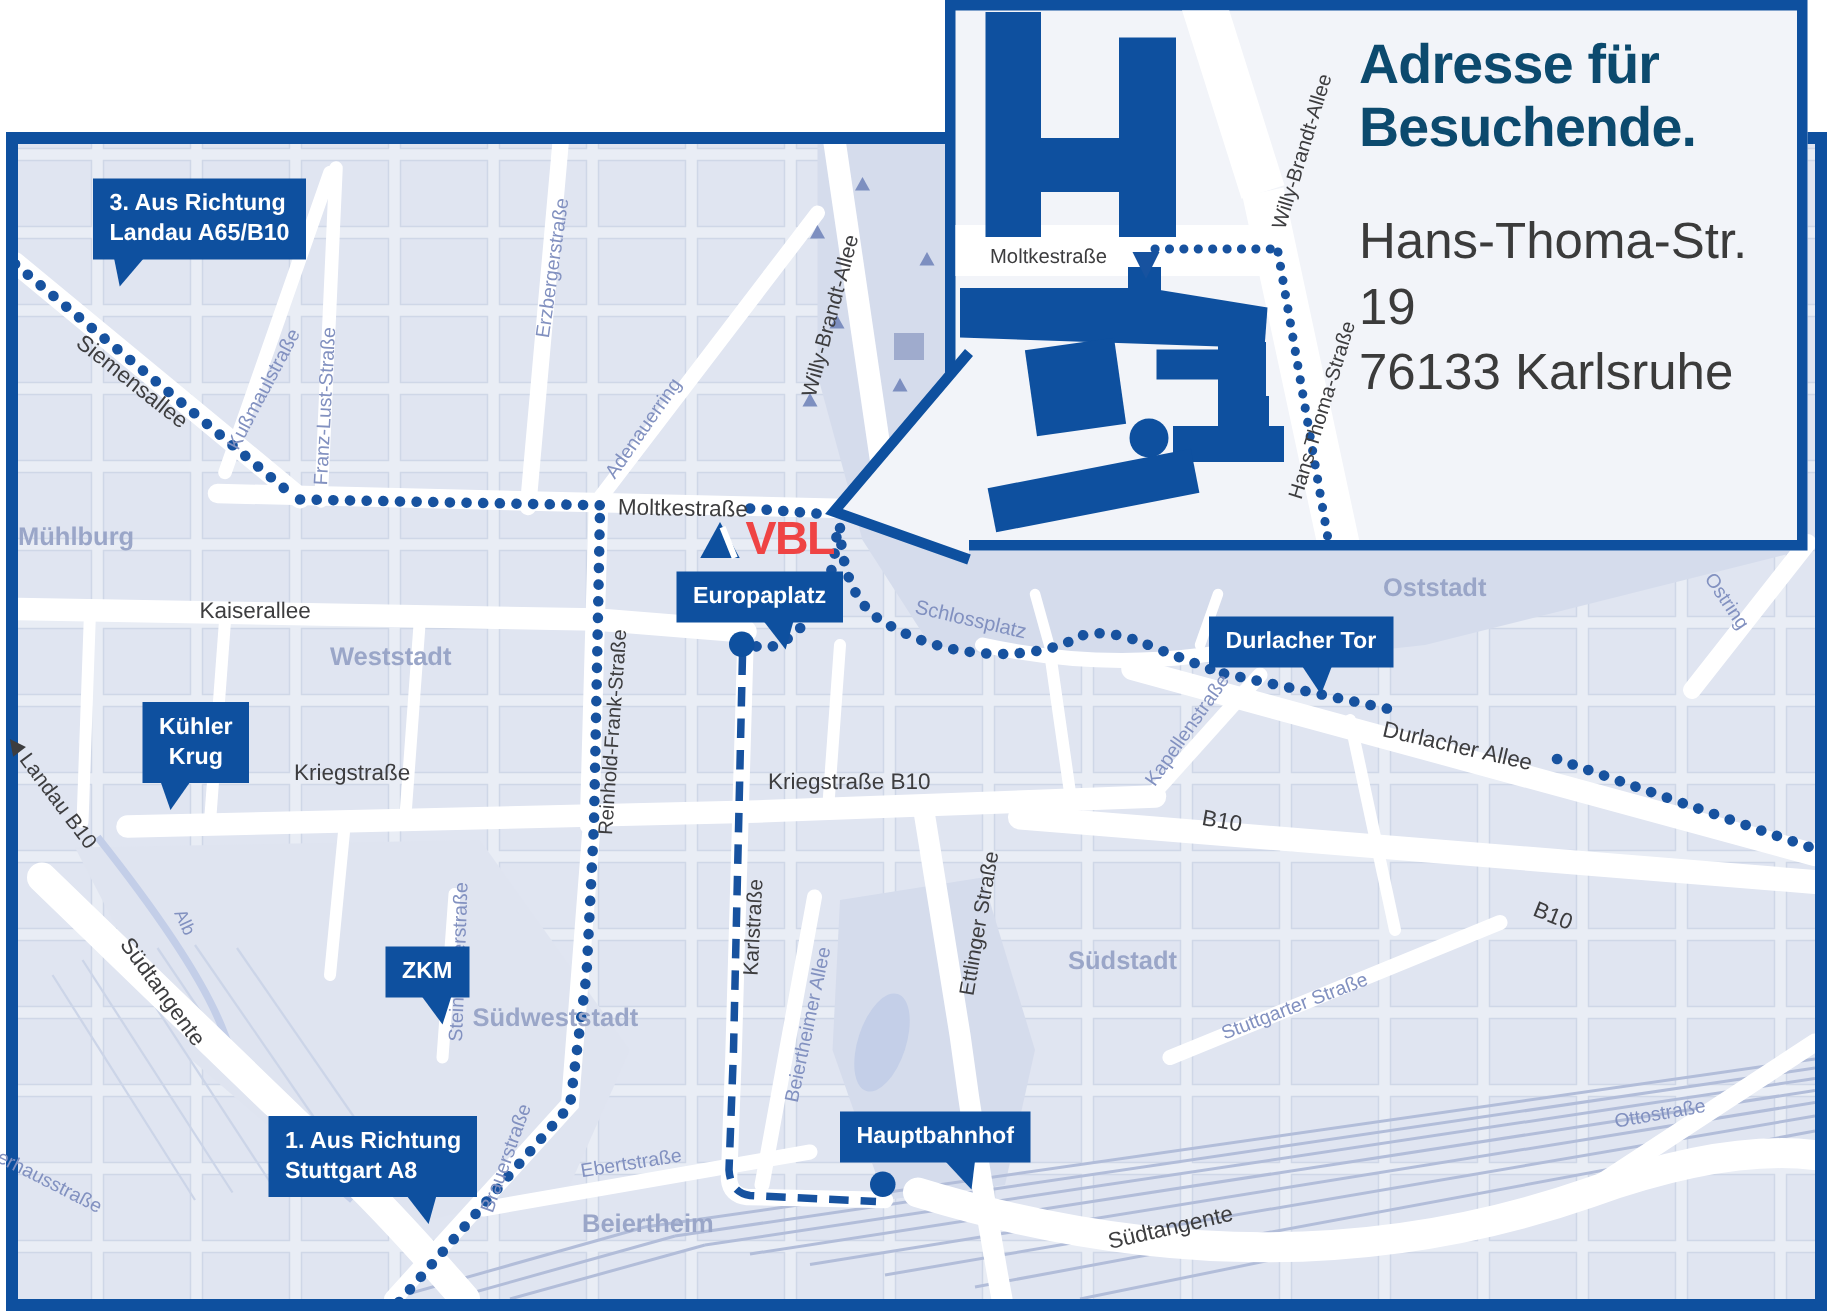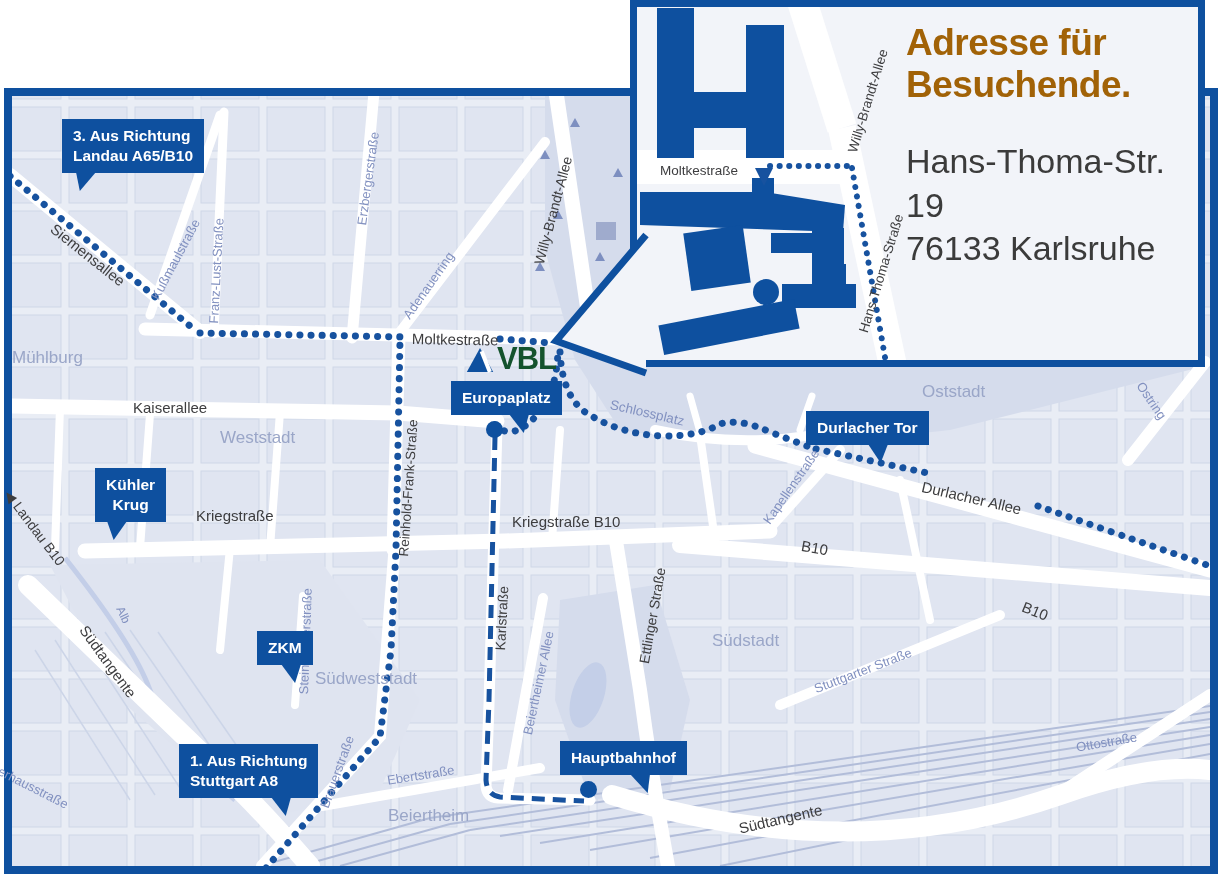--- a/index.html
+++ b/index.html
@@ -16,49 +16,49 @@
   #map-svg{position:absolute;left:0;top:0;width:1230px;height:874px;z-index:10;pointer-events:none;}
   
   .inset-panel{
     position:absolute;left:630px;top:0;width:575px;height:367px;
     box-sizing:border-box;border:7px solid #0e509f;background:#f2f4f9;z-index:20;
   }
   #inset-svg{position:absolute;left:0;top:0;width:1230px;height:874px;z-index:21;pointer-events:none;}
   #tail-svg{position:absolute;left:0;top:0;width:1230px;height:874px;z-index:22;pointer-events:none;}
   .inset-heading{
     position:absolute;left:906px;top:22px;width:300px;z-index:24;
-    color:#a16207;font-weight:bold;font-size:37px;line-height:1.13;letter-spacing:-0.5px;
+    color:#0c4a6e;font-weight:bold;font-size:37px;line-height:1.13;letter-spacing:-0.5px;
   }
   .inset-address{
     position:absolute;left:906px;top:140px;width:300px;z-index:24;
     color:#3b3b3b;font-size:34px;line-height:1.28;
   }
   
   #labels-layer{position:absolute;left:0;top:0;width:1230px;height:874px;z-index:30;pointer-events:none;}
   .lbl{position:absolute;white-space:nowrap;transform-origin:0 0;}
   .lbl.dark{color:#3d3d3f;font-size:15px;}
   .lbl.minor{color:#8291c0;font-size:13px;}
-  .lbl.district{color:#9aa6c8;font-size:17px;font-weight:normal;}
+  .lbl.district{color:#9aa6c8;font-size:17px;font-weight:bold;}
   .lbl.inset{color:#3d3d3f;font-size:13.5px;z-index:31;}
   
   #callout-layer{position:absolute;left:0;top:0;width:1230px;height:632px;z-index:40;pointer-events:none;margin-left:38px;}
   .callout{
     position:absolute;background:#0e509f;color:#fff;font-weight:bold;
     font-size:15.5px;line-height:1.3;padding:7px 11px;white-space:pre-line;
   }
   .callout .tip{
     position:absolute;bottom:-18px;width:0;height:0;
     border-left:10px solid transparent;border-right:10px solid transparent;
     border-top:19px solid #0e509f;transform-origin:50% 0;
   }
   
   #marker-layer{position:absolute;left:0;top:0;width:1230px;height:874px;z-index:32;pointer-events:none;}
   .marker{position:absolute;width:17px;height:17px;border-radius:50%;background:#0e509f;margin:-8px 0 0 -8px;}
   .vbl-logo{position:absolute;left:466px;top:344px;z-index:33;display:flex;align-items:flex-end;gap:3px;}
-  .vbl-logo .word{color:#14532d;font-weight:bold;font-size:31px;line-height:0.95;letter-spacing:-1px;}
+  .vbl-logo .word{color:#ef4444;font-weight:bold;font-size:31px;line-height:0.95;letter-spacing:-1px;}
 </style>
 </head>
 <body>
 
 <div class="map-panel"></div>
 
 <svg id="map-svg" viewBox="0 0 1230 874">
   <defs>
     <clipPath id="mapclip">
         <rect x="12" y="96" width="1198" height="770"></rect>

